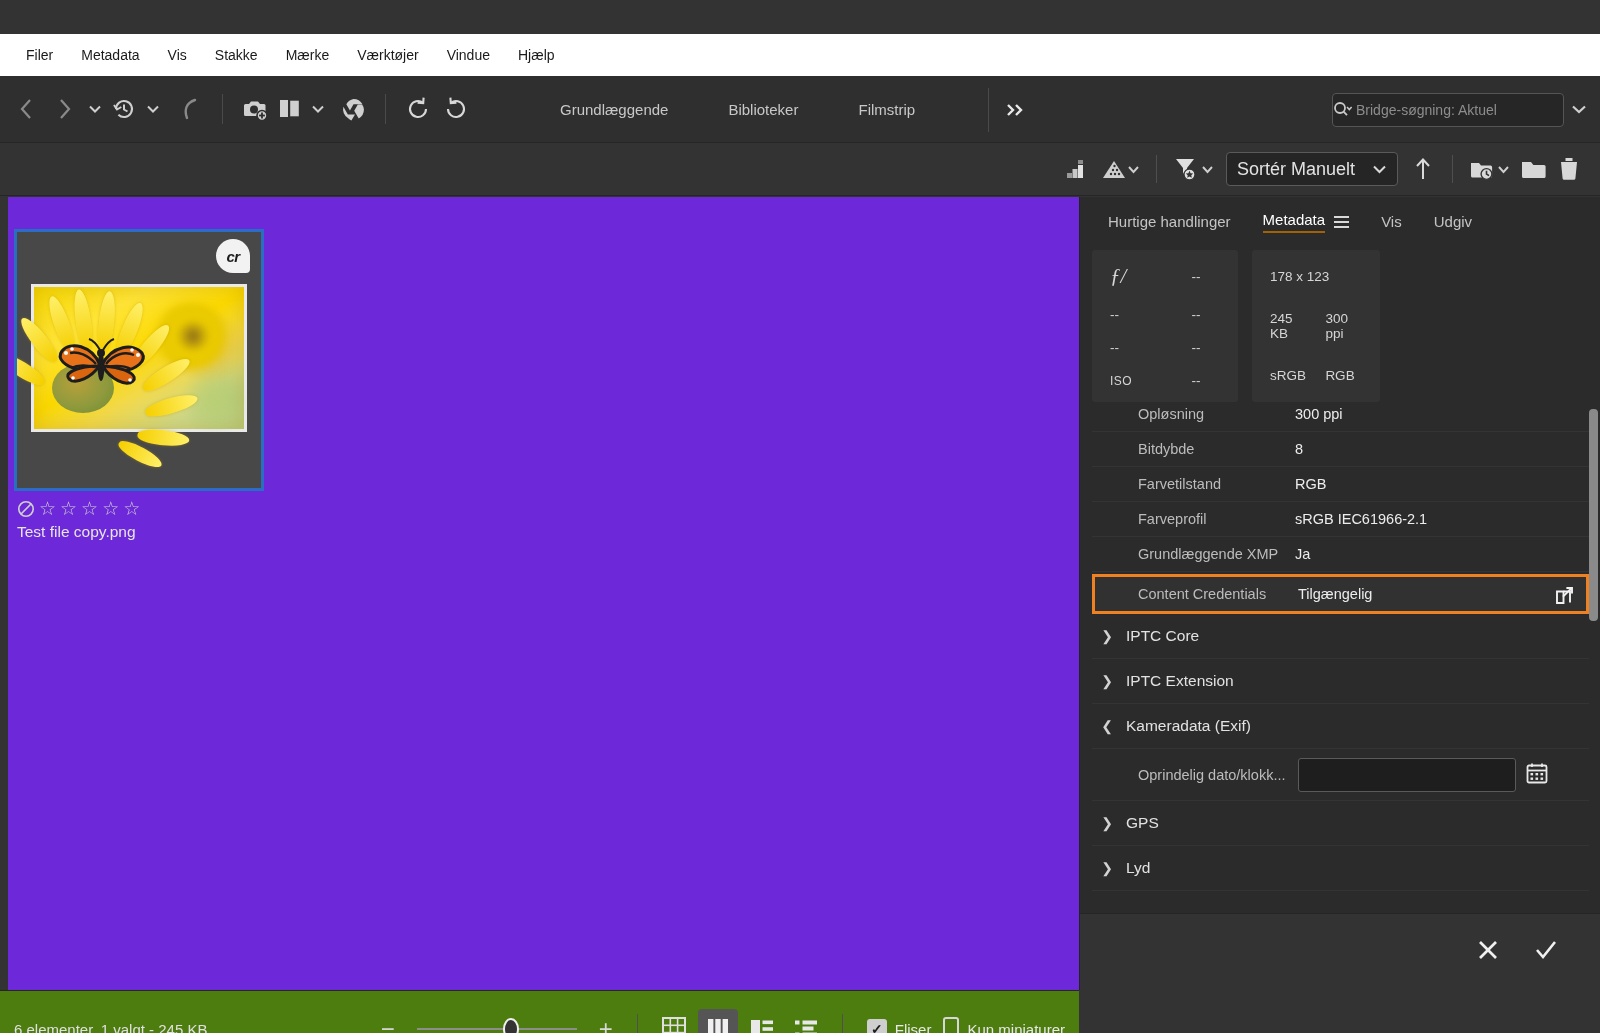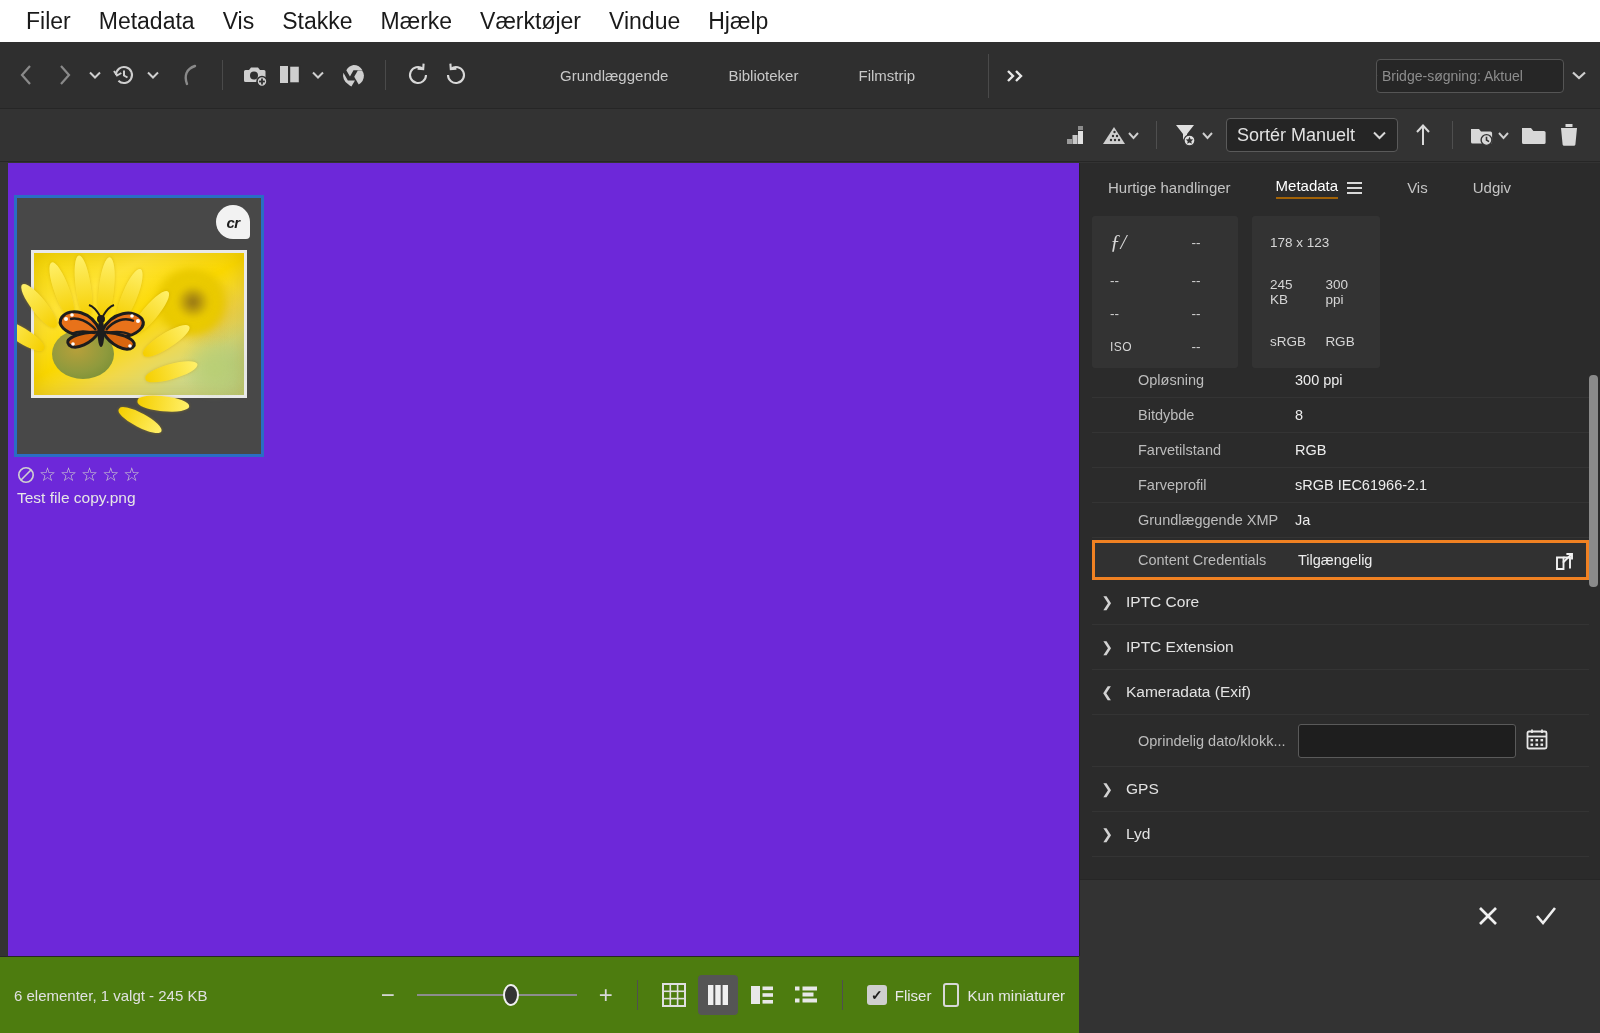--- a/index.html
+++ b/index.html
@@ -9,21 +9,22 @@
     background:#333333;
     color:#d4d4d4;
     -webkit-font-smoothing:antialiased;
   }
   #app { position:relative; width:1600px; height:1033px; }
 
   
   .menubar {
     height:42px; background:#ffffff; color:#1a1a1a;
     display:flex; align-items:center; padding:0 12px;
-    font-size:23px;
+    font-size:14px;
+    margin-top:34px;
   }
   .menubar .mitem { padding:0 14px; line-height:42px; cursor:default; white-space:nowrap; }
 
   
   .toolbar {
     height:67px; background:#2f2f2f;
     display:flex; align-items:center; position:relative;
     border-bottom:1px solid #262626;
   }
   .tb-left { display:flex; align-items:center; padding-left:8px; gap:2px; }
@@ -46,21 +47,21 @@
     position:absolute; left:996px; top:0; height:67px; width:40px;
     display:flex; align-items:center; justify-content:center;
     color:#e0e0e0; font-size:20px; font-weight:bold; cursor:pointer;
   }
   .tb-divider-v {
     position:absolute; left:988px; top:12px; width:1px; height:44px; background:#4a4a4a;
   }
 
   .tb-right { position:absolute; right:12px; top:0; height:67px; display:flex; align-items:center; gap:6px; }
   .searchbox {
-    width:188px; height:34px; background:#262626; border:1px solid #555;
+    width:232px; height:34px; background:#262626; border:1px solid #555;
     border-radius:4px; display:flex; align-items:center; padding:0 0; gap:4px;
     cursor:text;
   }
   .searchbox input {
     flex:1; background:transparent; border:none; outline:none;
     color:#c9c9c9; font-size:14px; font-family:"Liberation Sans", sans-serif;
   }
   .searchbox input::placeholder { color:#8d8d8d; }
   .search-caret { color:#cfcfcf; font-size:14px; cursor:pointer; }
 
@@ -134,21 +135,21 @@
   .filename {
     margin-top:5px; padding-left:3px; font-size:15.5px; color:#e6e6e6; white-space:nowrap;
   }
 
   
   .panel {
     position:absolute; left:1079px; top:163px; width:521px; height:793px;
     background:#2b2b2b; border-left:1px solid #232323;
   }
   .panel-tabs {
-    height:49px; display:flex; align-items:center; gap:13px; padding-left:12px;
+    height:49px; display:flex; align-items:center; gap:0; padding-left:12px;
     font-size:15px; color:#c4c4c4;
   }
   .ptab { padding:0 16px; height:49px; display:flex; align-items:center; gap:9px; cursor:pointer; position:relative; white-space:nowrap; }
   .ptab.active { color:#ffffff; }
   .ptab.active .ptab-lbl { border-bottom:2px solid #a16207; padding-bottom:3px; }
   .hamburger { display:inline-flex; flex-direction:column; gap:3px; }
   .hamburger i { display:block; width:15px; height:2px; background:#d9d9d9; }
 
   .meta-summary { display:flex; gap:14px; padding:4px 0 0 12px; }
   .ms-box {

